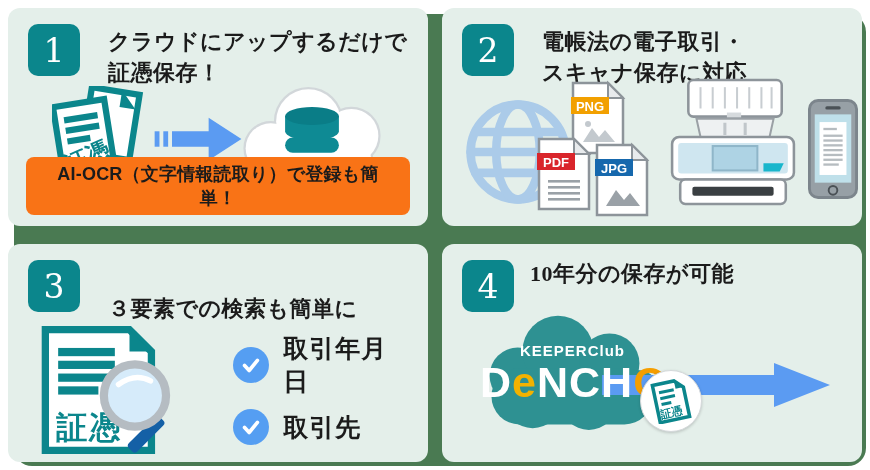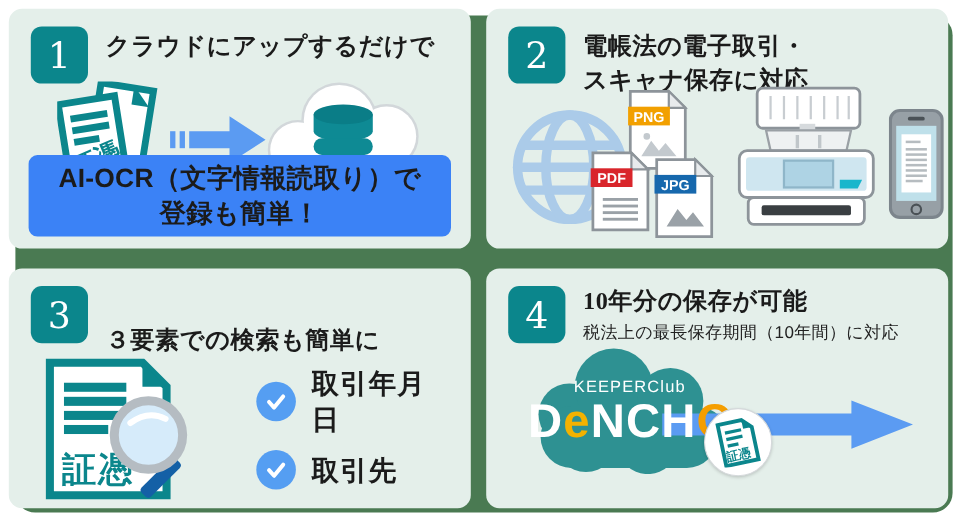--- a/index.html
+++ b/index.html
@@ -7,41 +7,41 @@
           font-family:"Liberation Sans",sans-serif;color:#1b1b1b;}
   .backdrop{position:absolute;left:14px;top:14px;width:852px;height:452px;
             background:#4a7a52;border-radius:18px;}
   .panel{position:absolute;width:420px;height:218px;background:#e4efea;border-radius:12px;}
   .p1{left:8px;top:8px}.p2{left:442px;top:8px}.p3{left:8px;top:244px}.p4{left:442px;top:244px}
 
   .head{display:flex;align-items:flex-start;gap:16px;padding:16px 20px 0 20px;}
   .badge{width:52px;height:52px;background:#0b868c;border-radius:10px;color:#fff;
          font-family:"DejaVu Serif",serif;font-size:33px;display:flex;align-items:center;
          justify-content:center;flex:0 0 auto;line-height:1;}
-  .title{margin:2px 0 0 0;font-size:22px;line-height:1.42;font-weight:bold;letter-spacing:.5px;}
+  .title{margin:2px 0 0 12px;font-size:22px;line-height:1.42;font-weight:bold;letter-spacing:.5px;}
   .title4{margin:0;font-size:22px;line-height:1.25;font-weight:bold;letter-spacing:.5px;font-family:Liberation Serif, serif;}
   .subtitle{margin:4px 0 0 0;font-size:15.5px;font-weight:normal;color:#222;letter-spacing:.3px;}
 
   .illo{position:relative;height:88px;margin-top:2px;}
   .illo2{position:relative;height:126px;margin-top:2px;}
   .illo3{display:flex;align-items:flex-start;padding:2px 20px 0 28px;}
   .illo4{position:relative;height:130px;margin-top:6px;}
   .abs{position:absolute;}
 
-  .caption{position:absolute;left:18px;right:18px;bottom:11px;background:#3b82f6;border-radius:8px;
-           text-align:center;font-weight:bold;font-size:24px;padding:5px 17px;letter-spacing:.2px;}
+  .caption{position:absolute;left:18px;right:18px;bottom:11px;background:#f97316;border-radius:8px;
+           text-align:center;font-weight:bold;font-size:18px;padding:5px 17px;letter-spacing:.2px;}
 
   .checklist{display:flex;flex-direction:column;gap:11px;margin:6px 0 0 34px;}
   .checkrow{display:flex;align-items:center;gap:14px;}
   .checkball{width:36px;height:36px;border-radius:50%;background:#559ef2;display:flex;
              align-items:center;justify-content:center;flex:0 0 auto;}
   .checklabel{font-size:25px;font-weight:bold;letter-spacing:1px;}
 
   .logo-overlay{position:absolute;left:38px;top:24px;width:185px;text-align:center;z-index:4;}
-  .logo-top{color:#fff;font-weight:normal;font-size:15px;letter-spacing:1px;}
+  .logo-top{color:#fff;font-weight:bold;font-size:15px;letter-spacing:1px;}
   .logo-main{color:#fff;font-weight:bold;font-size:43px;line-height:1.1;letter-spacing:1px;}
   .logo-main span:nth-child(2){color:#f3b200;}
   .logo-main span:nth-child(6){color:#f59e00;}
 
   .duration{position:absolute;left:250px;top:-8px;font-size:31px;font-weight:bold;
             letter-spacing:1px;z-index:2;}
   .docball{position:absolute;left:198px;top:52px;width:60px;height:60px;border-radius:50%;
            background:#fff;border:1px solid #d5d9db;box-shadow:0 1px 3px rgba(0,0,0,.18);
            z-index:5;display:flex;align-items:center;justify-content:center;}
 </style>
@@ -49,20 +49,21 @@
 <body>
 
 <div class="canvas">
   <div class="backdrop"></div>
 
   <section class="panel p1">
     <div class="head">
       <div class="badge">1</div>
       <h2 class="title">
         <span>クラウドにアップするだけで</span><br>
+        <span>証憑保存！</span>
       </h2>
     </div>
     <div class="illo">
       <svg class="abs" style="left:44px;top:-4px" width="100" height="100" viewBox="0 0 110 112">
         <g transform="rotate(9 70 40)">
           <rect x="38" y="6" width="54" height="74" fill="#fff" stroke="#0b868c" stroke-width="7"></rect>
           <path d="M72 4 V23 H90 Z" fill="#0b868c"></path>
         </g>
         <g transform="rotate(-9 40 65)">
           <rect x="7" y="18" width="58" height="84" fill="#fff" stroke="#0b868c" stroke-width="7"></rect>
@@ -231,21 +232,20 @@
         </div>
       </div>
     </div>
   </section>
 
   <section class="panel p4">
     <div class="head">
       <div class="badge">4</div>
       <div>
         <h2 class="title4">10年分の保存が可能</h2>
-        <p class="subtitle">税法上の最長保存期間（10年間）に対応</p>
       </div>
     </div>
     <div class="illo4">
       <svg class="abs" style="left:36px;top:-6px;z-index:1" width="188" height="118" viewBox="0 0 200 126">
         <g fill="#2e9192">
           <circle cx="42" cy="68" r="30"></circle>
             <circle cx="85" cy="42" r="38"></circle>
           <circle cx="140" cy="55" r="32"></circle>
             <circle cx="170" cy="86" r="24"></circle>
           <circle cx="58" cy="94" r="30"></circle>

